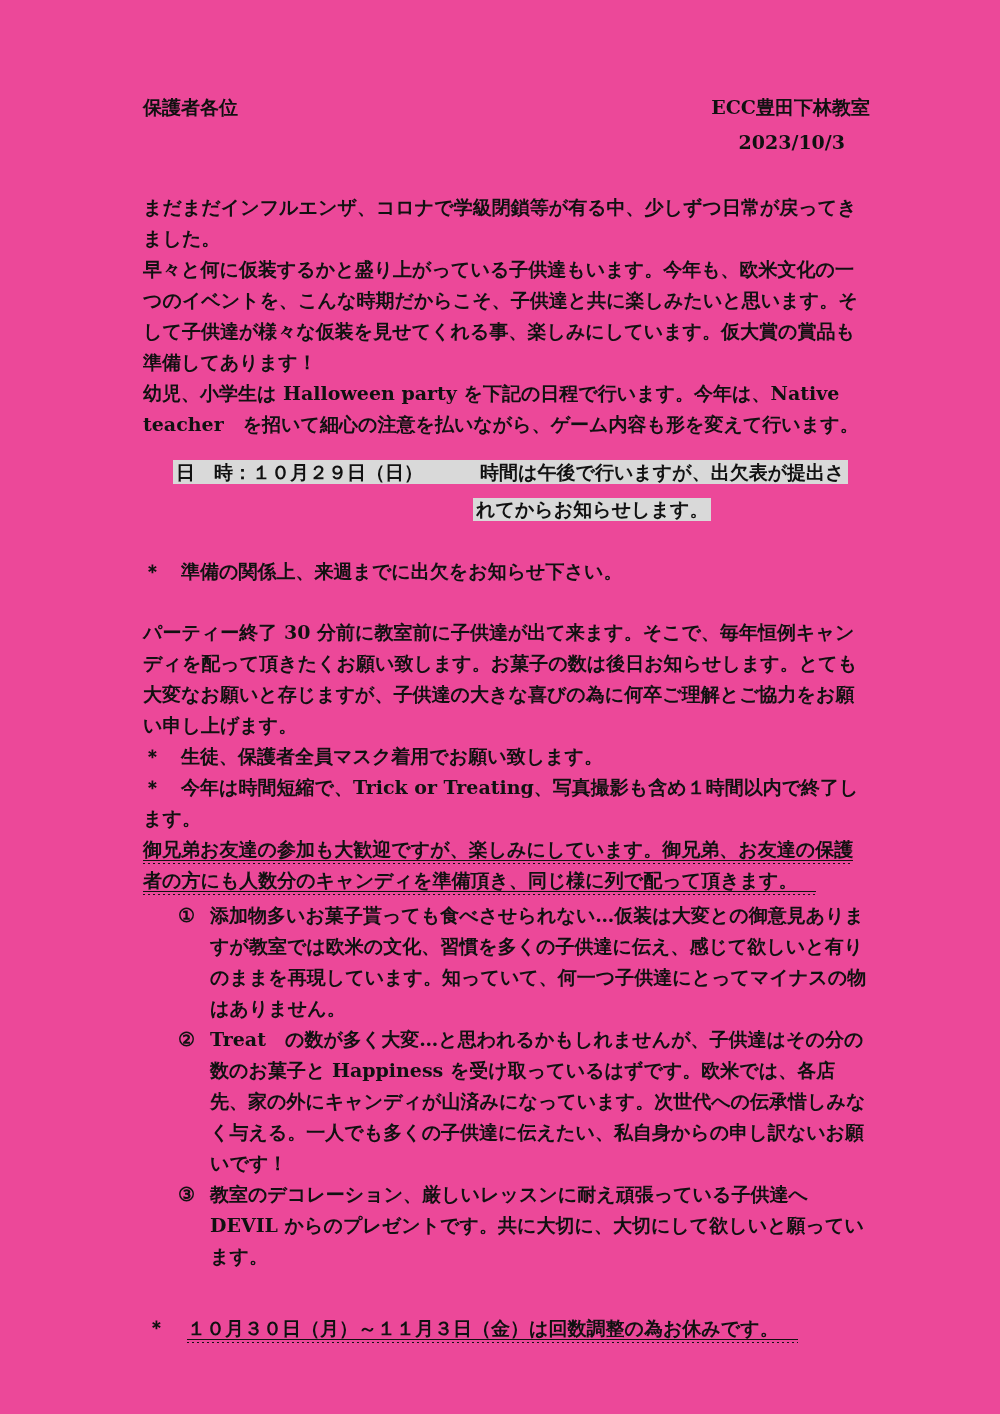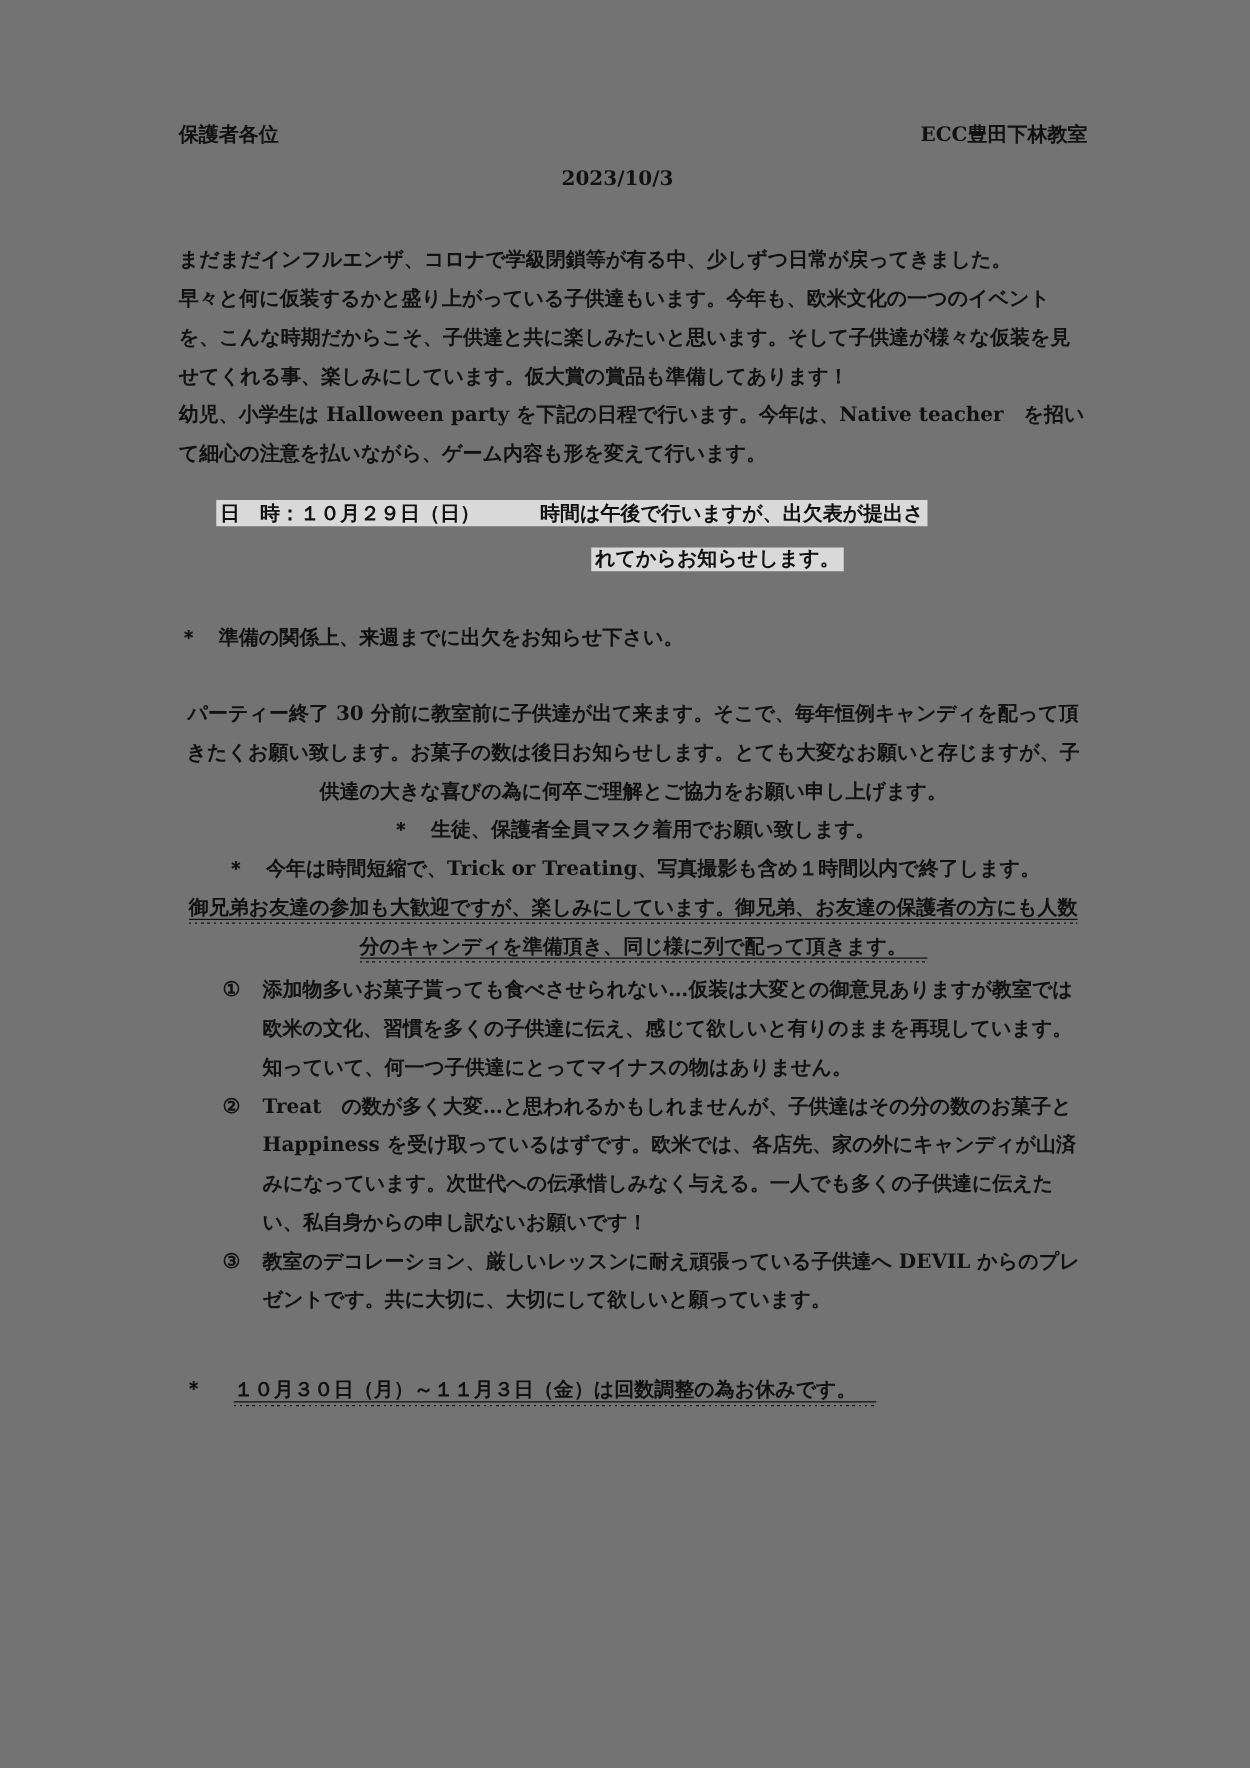--- a/index.html
+++ b/index.html
@@ -1,43 +1,43 @@
 <!DOCTYPE html>
 <html><head>
 <meta charset="utf-8">
 <style>
   html, body { margin: 0; padding: 0; background: #ffffff; }
   .page {
     position: relative;
     width: 1000px;
     height: 1414px;
     margin: 0 auto;
-    background: #737373;
+    background: #ec4899;
     color: #111;
     font-family: "DejaVu Serif", "Liberation Serif", serif;
     font-weight: 600;
-    font-size: 16px;
+    font-size: 19px;
     line-height: 31px;
     box-sizing: border-box;
     padding: 92px 130px 40px 143px;
     overflow: hidden;
   }
   .hdr-row { display: flex; justify-content: space-between; align-items: flex-start; }
-  .hdr-date { text-align: center; padding-right: 25px; margin-top: 4px; }
+  .hdr-date { text-align: right; padding-right: 25px; margin-top: 4px; }
 
   .intro { margin-top: 34px; }
   .intro p { margin: 0; }
 
   .schedule { margin-top: 14px; margin-left: 30px; line-height: 37px; }
   .schedule .sched-line2 { padding-left: 300px; font-family: Liberation Serif, serif; }
   .hl { background: #d9d9d9; padding: 1px 3px; text-align: center; }
 
   .attendance { margin-top: 28px; }
 
-  .candy { margin-top: 30px; text-align: center; }
+  .candy { margin-top: 30px; }
   .candy p { margin: 0; }
 
   
   .ul2 {
     background-image:
       linear-gradient(#111, #111),
       repeating-linear-gradient(to right, #111 0 2px, transparent 2px 5px);
     background-repeat: no-repeat, repeat-x;
     background-size: 100% 1px, 100% 1px;
     background-position: 0 calc(100% - 4px), 0 calc(100% - 1px);

